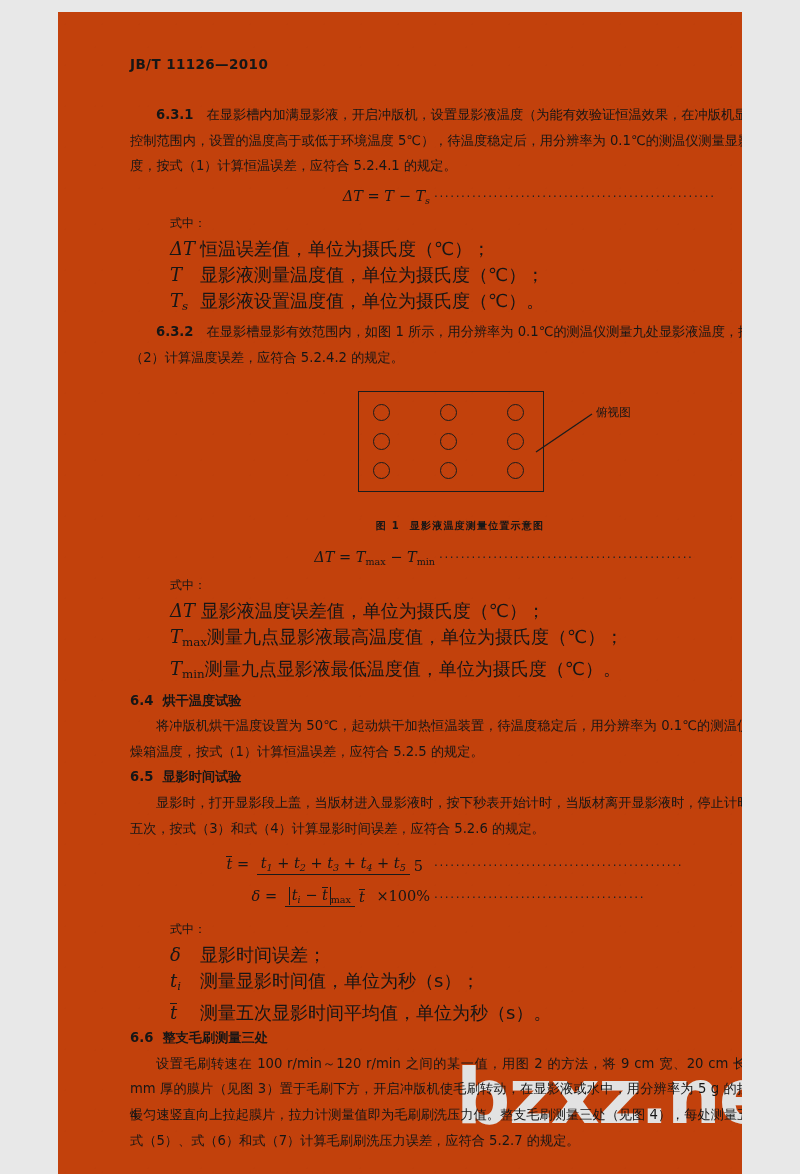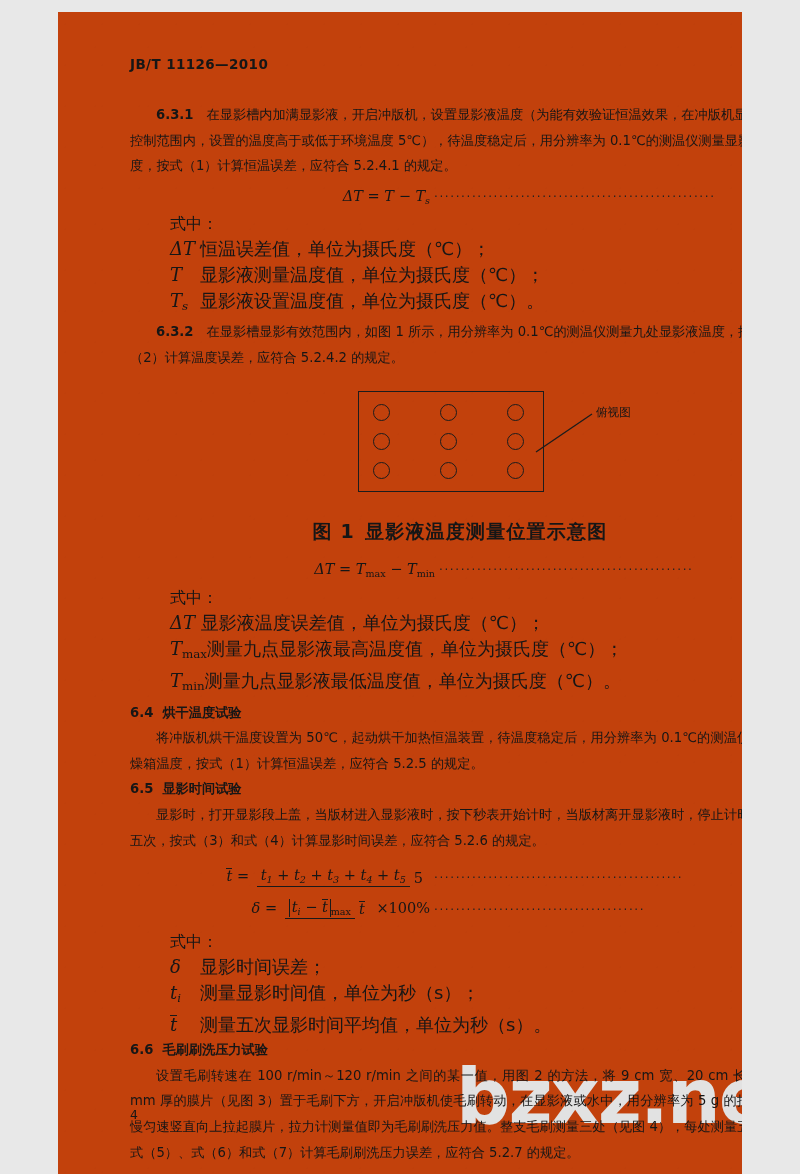--- a/index.html
+++ b/index.html
@@ -73,21 +73,21 @@
   }
   .clause .num {
     font-weight: bold;
     font-family: "DejaVu Sans", "Liberation Sans", sans-serif;
     margin-right: 13px;
   }
   .clause.head .num { margin-right: 9px; text-align: center; }
   .clause.head .ttl { font-weight: bold; }
   .indent { text-indent: 26px; }
   .shizhong {
-    font-size: 16px;
+    font-size: 12px;
     line-height: 25.6px;
     margin: 0;
     padding-left: 40px;
   }
   .defline {
     font-size: 18px;
     line-height: 25.6px;
     margin: 0;
     padding-left: 40px;
     white-space: nowrap;
@@ -199,21 +199,21 @@
   }
   .leadlbl {
     position: absolute;
     left: 466px;
     top: 20px;
     font-size: 11.6px;
     white-space: nowrap;
   }
   .figcap {
     text-align: center;
-    font-size: 19px;
+    font-size: 10px;
     font-weight: bold;
     letter-spacing: 1.2px;
     margin: 6px 0 0 0;
   }
   .figcap .capnum { margin-right: 10px; }
   .pageno {
     position: absolute;
     left: 72px;
     top: 1095px;
     font-size: 12.4px;
@@ -313,21 +313,21 @@
         </span>
         <span class="dots">·······································</span>
         <span class="eqnum">（4）</span>
       </div>
 
       <p class="shizhong" style="margin-top:10px;">式中：</p>
       <p class="defline"><span class="sym"><i>δ</i>&nbsp;</span><span>显影时间误差；</span></p>
       <p class="defline"><span class="sym"><i>t<sub>i</sub></i>&nbsp;</span><span>测量显影时间值，单位为秒（s）；</span></p>
       <p class="defline"><span class="sym"><span class="ovl"><i>t</i></span>&nbsp;</span><span>测量五次显影时间平均值，单位为秒（s）。</span></p>
 
-      <p class="clause head"><span class="num">6.6</span><span class="ttl">毛刷刷洗压力试验</span></p>
+      <p class="clause head"><span class="num">6.6</span><span class="ttl">整支毛刷测量三处</span></p>
       <p class="para indent">设置毛刷转速在 100 r/min～120 r/min 之间的某一值，用图 2 的方法，将 9 cm 宽、20 cm 长、0.17 mm 厚的膜片（见图 3）置于毛刷下方，开启冲版机使毛刷转动，在显影液或水中，用分辨率为 5 g 的拉力计缓慢匀速竖直向上拉起膜片，拉力计测量值即为毛刷刷洗压力值。整支毛刷测量三处（见图 4），每处测量五次，按式（5）、式（6）和式（7）计算毛刷刷洗压力误差，应符合 5.2.7 的规定。</p>
 
     </div>
 
     <div class="pageno">4</div>
 
   </div>
 </div>
 
 </body></html>

